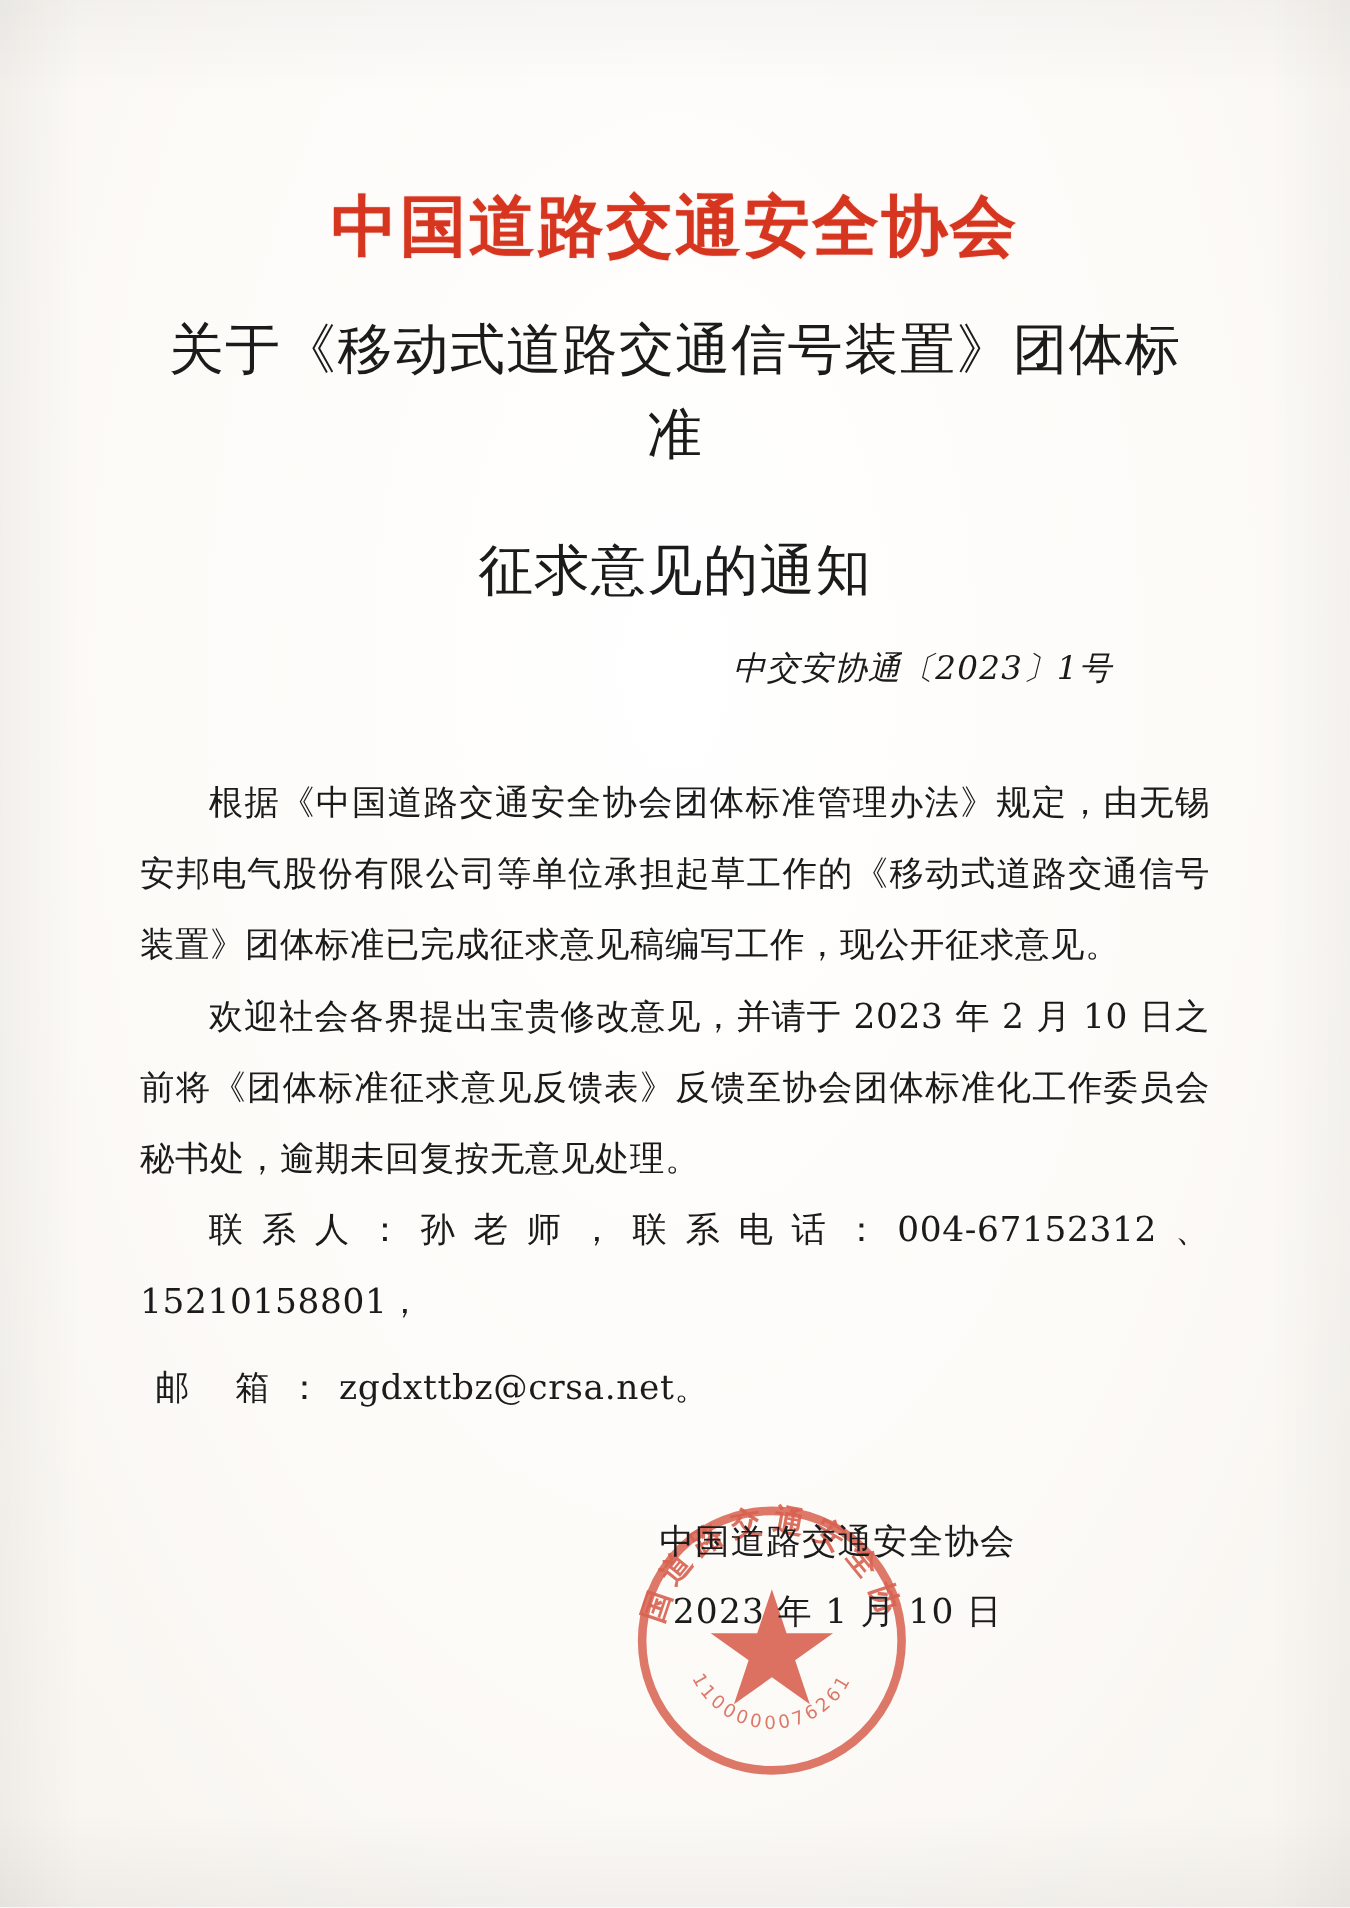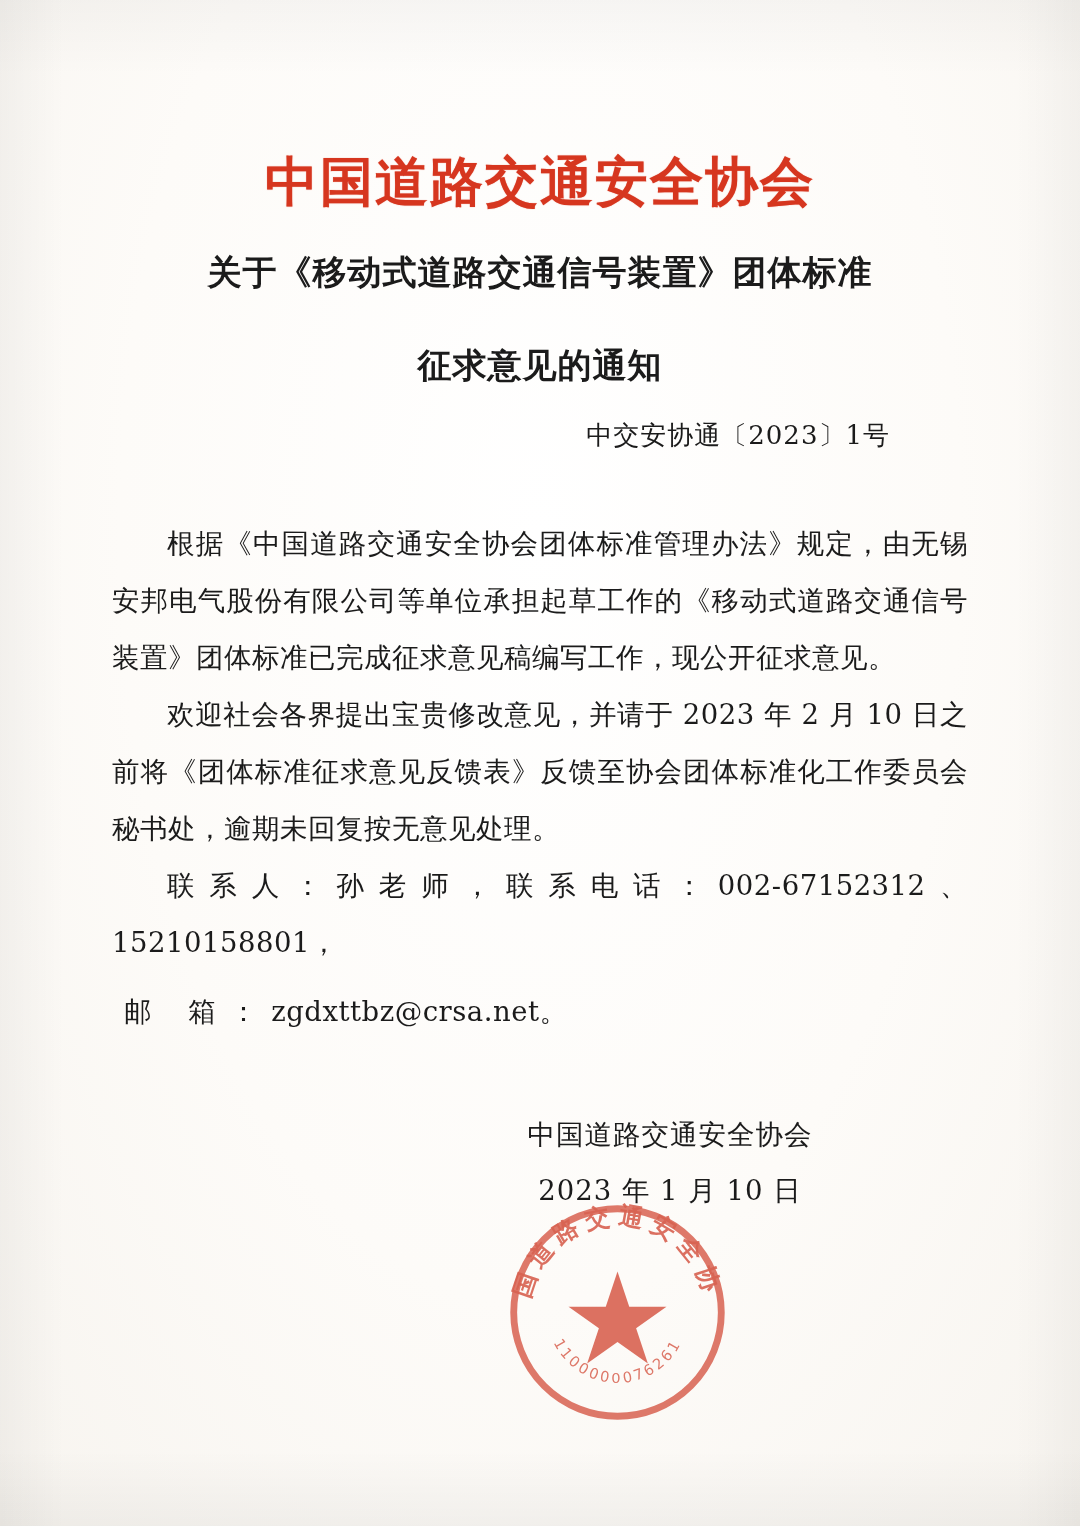--- a/index.html
+++ b/index.html
@@ -47,37 +47,38 @@
     font-weight: 700;
     font-size: 53px;
     letter-spacing: 2px;
     line-height: 1.2;
     text-shadow: 0 0 1px rgba(214,54,31,0.6);
   }
 
   .doc-title {
     margin-top: 32px;
     text-align: center;
-    font-weight: 700;
-    font-size: 34px;
+    font-weight: 400;
+    font-size: 44px;
     line-height: 1.55;
     letter-spacing: 1px;
     padding: 0 20px;
   }
   .doc-title .line2 {
     display: block;
     margin-top: 41px;
   }
 
   .doc-number {
     margin-top: 26px;
     text-align: right;
     padding-right: 78px;
     font-size: 26px;
     letter-spacing: 1px;
+    font-style: italic;
   }
 
   .body-block {
     margin-top: 62px;
     font-size: 27.5px;
     line-height: 57px;
     letter-spacing: 0.5px;
     text-align: justify;
     text-justify: inter-ideograph;
   }
@@ -163,21 +164,21 @@
 
   <div class="doc-number">中交安协通〔2023〕1号</div>
 
   <div class="body-block">
 
 
     <p class="para">根据《中国道路交通安全协会团体标准管理办法》规定，由无锡安邦电气股份有限公司等单位承担起草工作的《移动式道路交通信号装置》团体标准已完成征求意见稿编写工作，现公开征求意见。</p>
 
     <p class="para">欢迎社会各界提出宝贵修改意见，并请于 2023 年 2 月 10 日之前将《团体标准征求意见反馈表》反馈至协会团体标准化工作委员会秘书处，逾期未回复按无意见处理。</p>
 
-    <p class="contact">联系人：孙老师，联系电话：002-67152312、15210158801，</p>
+    <p class="contact">联系人：孙老师，联系电话：004-67152312、15210158801，</p>
 
     <p class="email-line">
       <span class="label-sp">邮 箱：</span><span class="email">zgdxttbz@crsa.net。</span>
     </p>
 
 
   </div>
 
   <div class="signature">
     <div>中国道路交通安全协会</div>

